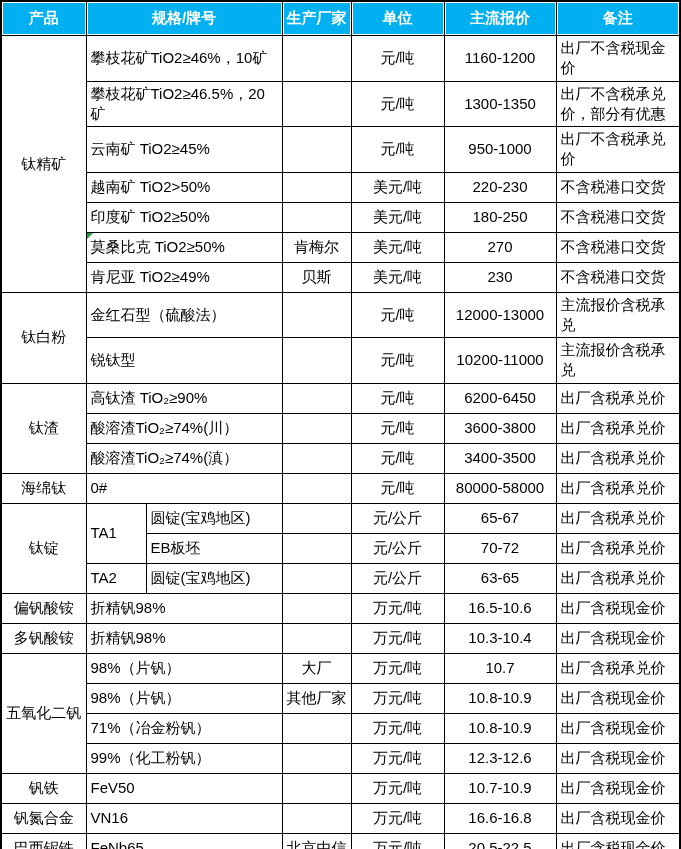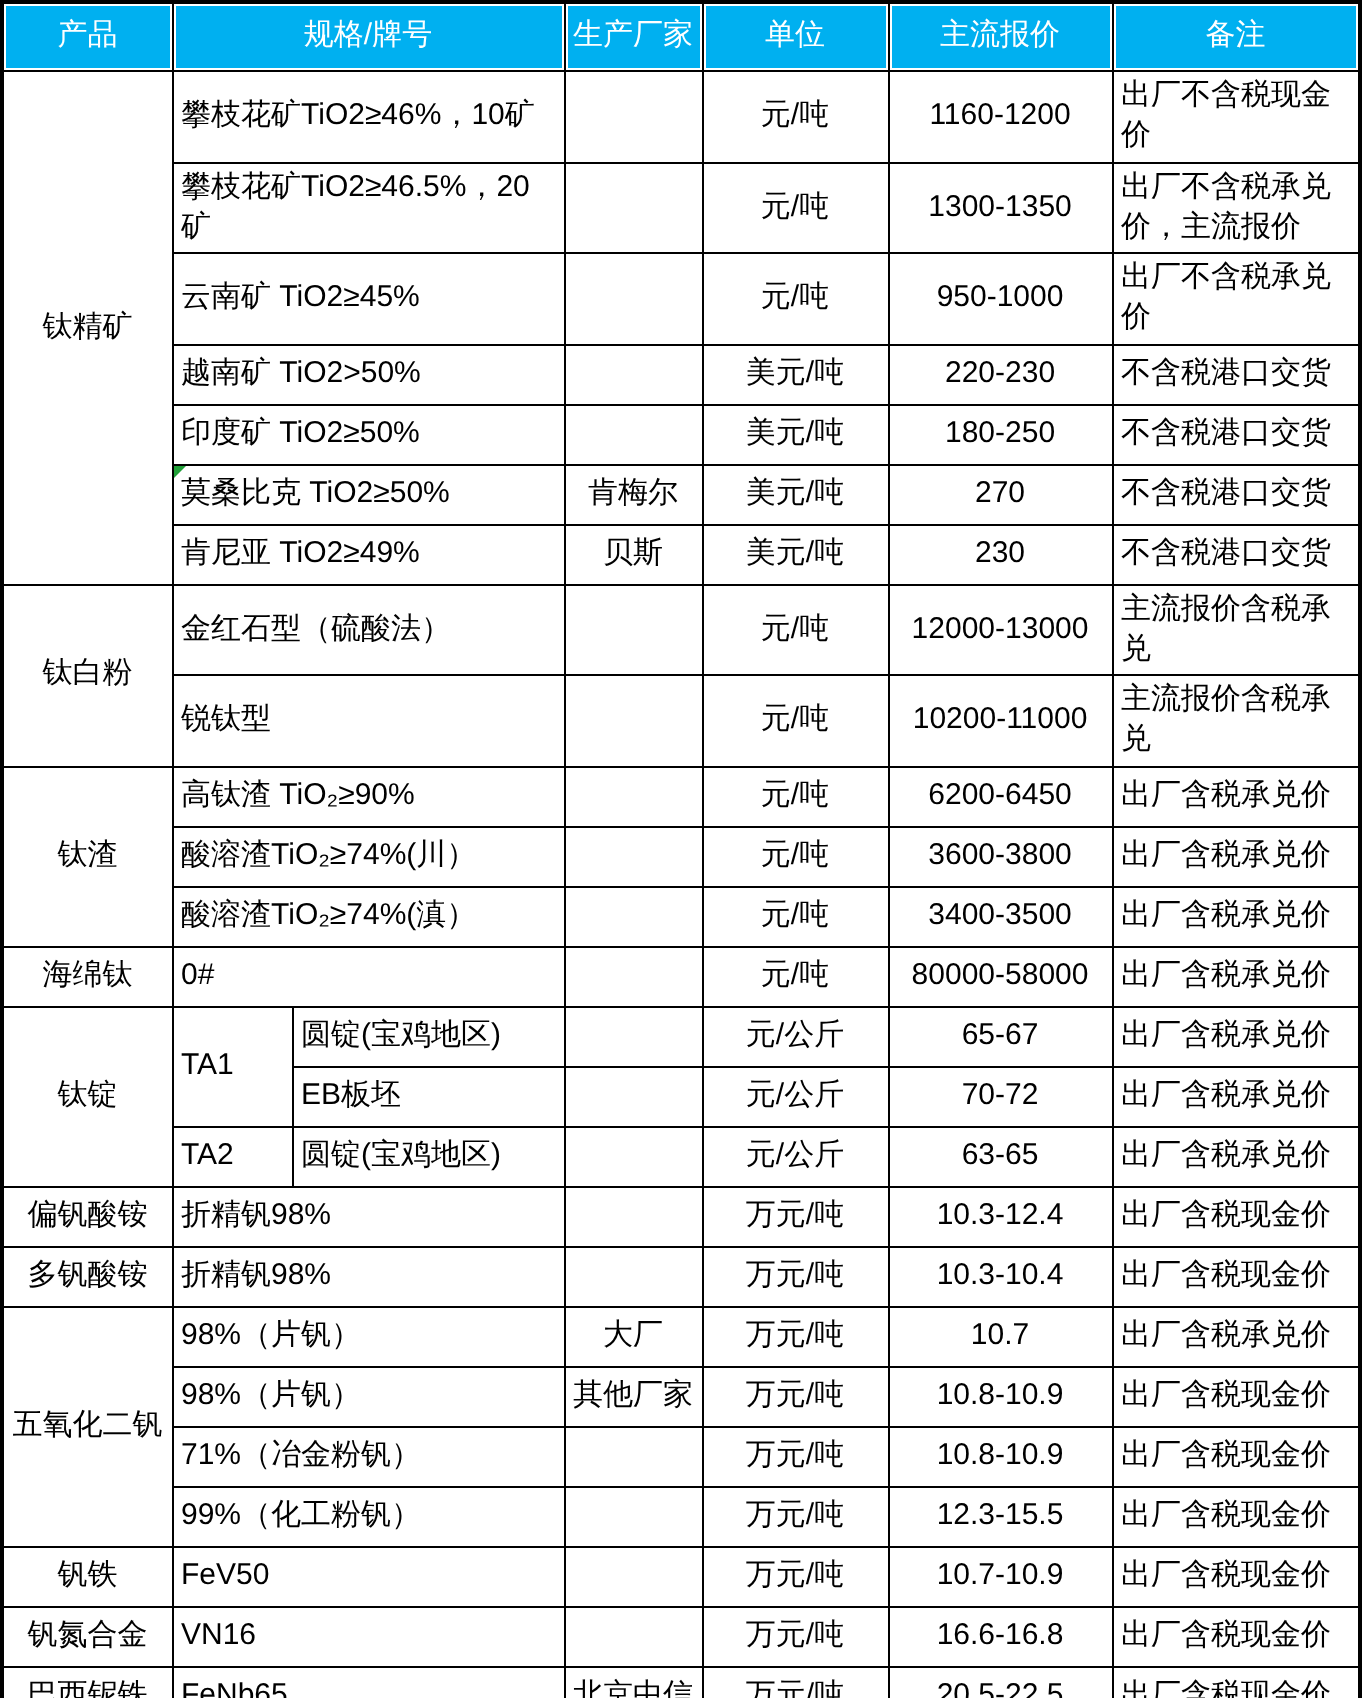--- a/index.html
+++ b/index.html
@@ -22,21 +22,21 @@
     color: #000000;
     padding: 2px 4px;
     overflow: hidden;
     line-height: 1.35;
     vertical-align: middle;
     word-break: break-all;
   }
   .price-table th {
     background: #00B0F0;
     color: #ffffff;
-    font-weight: normal;
+    font-weight: bold;
     text-align: center;
     box-shadow: inset 0 0 0 1px #ffffff;
     height: 29px;
   }
   tr.r { height: 30px; }
   tr.r-tall { height: 45px; margin-left: 43px; }
   .c { text-align: center; }
   .l { text-align: left; }
   td.spec-cell { position: relative; }
   .corner-marker {
@@ -79,21 +79,21 @@
     <td class="c"></td>
     <td class="c">元/吨</td>
     <td class="c">1160-1200</td>
     <td class="l">出厂不含税现金价</td>
   </tr>
   <tr class="r-tall">
     <td colspan="2" class="l">攀枝花矿TiO2≥46.5%，20矿</td>
     <td class="c"></td>
     <td class="c">元/吨</td>
     <td class="c">1300-1350</td>
-    <td class="l">出厂不含税承兑价，主流报价</td>
+    <td class="l">出厂不含税承兑价，部分有优惠</td>
   </tr>
   <tr class="r">
     <td colspan="2" class="l">云南矿 TiO2≥45%</td>
     <td class="c"></td>
     <td class="c">元/吨</td>
     <td class="c">950-1000</td>
     <td class="l">出厂不含税承兑价</td>
   </tr>
   <tr class="r">
     <td colspan="2" class="l">越南矿 TiO2&gt;50%</td>
@@ -195,21 +195,21 @@
     <td class="c">元/公斤</td>
     <td class="c">63-65</td>
     <td class="l">出厂含税承兑价</td>
   </tr>
 
   <tr class="r">
     <td class="c">偏钒酸铵</td>
     <td colspan="2" class="l">折精钒98%</td>
     <td class="c"></td>
     <td class="c">万元/吨</td>
-    <td class="c">10.3-12.4</td>
+    <td class="c">16.5-10.6</td>
     <td class="l">出厂含税现金价</td>
   </tr>
 
   <tr class="r">
     <td class="c">多钒酸铵</td>
     <td colspan="2" class="l">折精钒98%</td>
     <td class="c"></td>
     <td class="c">万元/吨</td>
     <td class="c">10.3-10.4</td>
     <td class="l">出厂含税现金价</td>
@@ -234,21 +234,21 @@
     <td colspan="2" class="l">71%（冶金粉钒）</td>
     <td class="c"></td>
     <td class="c">万元/吨</td>
     <td class="c">10.8-10.9</td>
     <td class="l">出厂含税现金价</td>
   </tr>
   <tr class="r">
     <td colspan="2" class="l">99%（化工粉钒）</td>
     <td class="c"></td>
     <td class="c">万元/吨</td>
-    <td class="c">12.3-15.5</td>
+    <td class="c">12.3-12.6</td>
     <td class="l">出厂含税现金价</td>
   </tr>
 
   <tr class="r">
     <td class="c">钒铁</td>
     <td colspan="2" class="l">FeV50</td>
     <td class="c"></td>
     <td class="c">万元/吨</td>
     <td class="c">10.7-10.9</td>
     <td class="l">出厂含税现金价</td>

